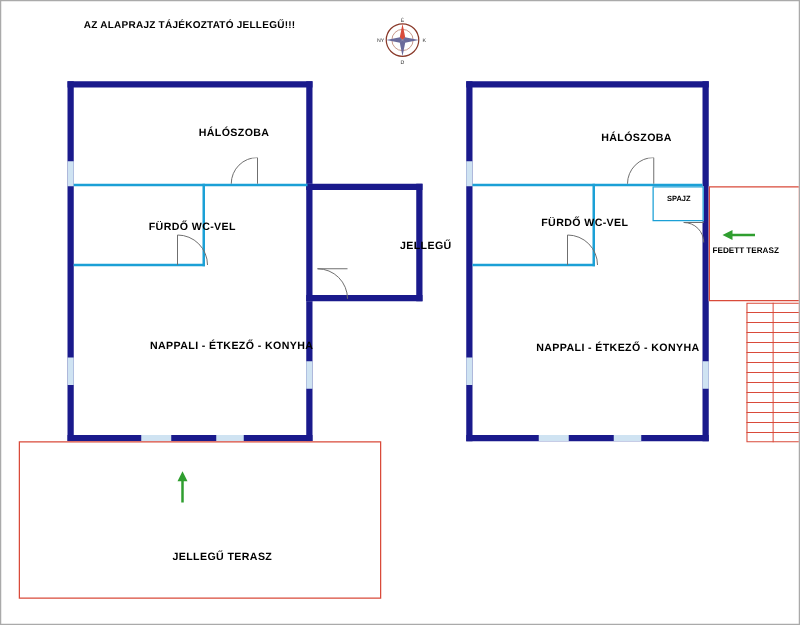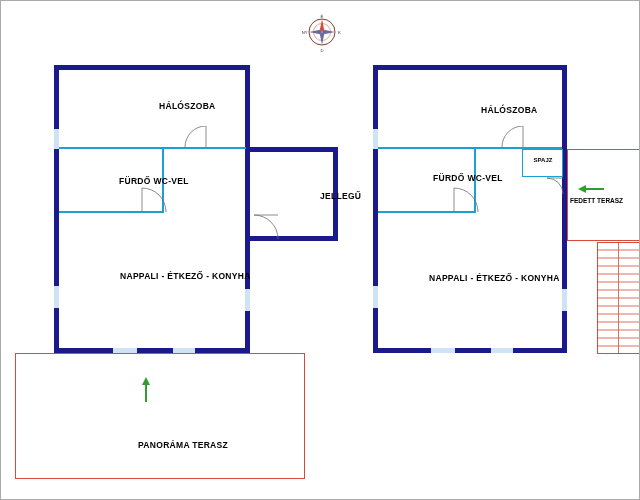--- a/index.html
+++ b/index.html
@@ -78,20 +78,21 @@
     border: 1px solid #6f6f6f;
     border-radius: 50%;
     background: transparent;
   }
 </style>
 </head>
 <body>
 
 <div id="page">
 
+  <div class="abs" id="title">AZ ALAPRAJZ TÁJÉKOZTATÓ JELLEGŰ!!!</div>
 
   <div class="abs" id="compass">
     <svg width="42" height="42" viewBox="0 0 42 42">
       <circle cx="21" cy="21" r="13" fill="#ffffff" stroke="#8a3a2a" stroke-width="1"></circle>
       <circle cx="21" cy="21" r="8.5" fill="#ffffff" stroke="#c08a7a" stroke-width="0.7"></circle>
       <polygon points="21,8 23.2,19 21,21 18.8,19" fill="#d94a3a"></polygon>
       <polygon points="21,34 23.2,23 21,21 18.8,23" fill="#6b6b9b"></polygon>
       <polygon points="8,21 19,18.8 21,21 19,23.2" fill="#6b6b9b"></polygon>
       <polygon points="34,21 23,18.8 21,21 23,23.2" fill="#6b6b9b"></polygon>
       <text x="21" y="6.5" font-size="4.2" fill="#333333" text-anchor="middle" font-family="Liberation Sans, sans-serif">É</text>
@@ -224,21 +225,21 @@
         <line x1="0" y1="80" x2="43" y2="80"></line>
         <line x1="0" y1="88" x2="43" y2="88"></line>
         <line x1="0" y1="96" x2="43" y2="96"></line>
         <line x1="0" y1="104" x2="43" y2="104"></line>
         <line x1="21.5" y1="0" x2="21.5" y2="112"></line>
       </g>
     </svg>
   </div>
 
   <div class="abs" style="left:14px; top:352px; width:290px; height:126px; border:1px solid #d94a3a; box-sizing:border-box; background:#ffffff;"></div>
-  <div class="abs room-label" style="left:89px; top:439px;">PANORÁMA TERASZ</div>
+  <div class="abs room-label" style="left:89px; top:439px;">JELLEGŰ TERASZ</div>
 
   <div class="abs" style="left:138px; top:375px; width:14px; height:28px;">
     <svg width="14" height="28" viewBox="0 0 14 28">
       <line x1="7" y1="26" x2="7" y2="8" stroke="#2f9e2f" stroke-width="2"></line>
       <polygon points="7,1 3,9 11,9" fill="#2f9e2f"></polygon>
     </svg>
   </div>
 
 </div>
 

